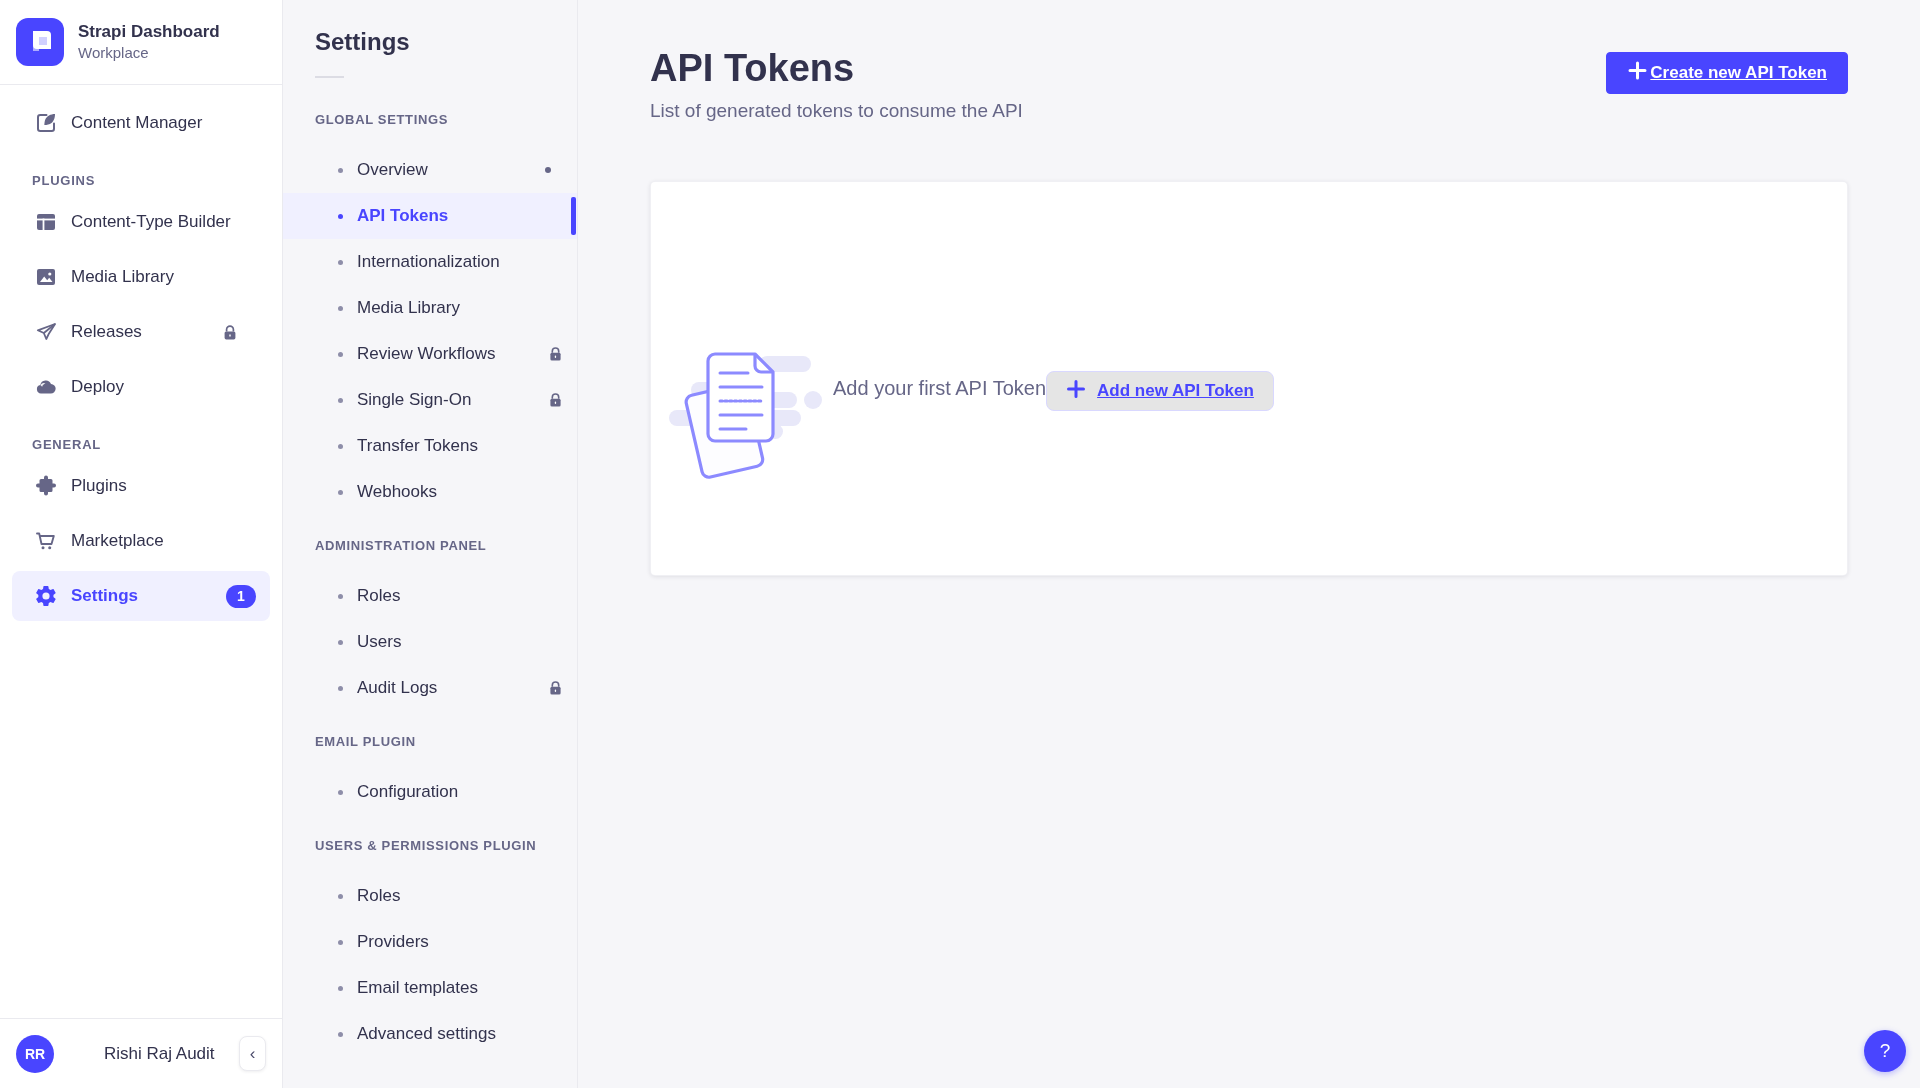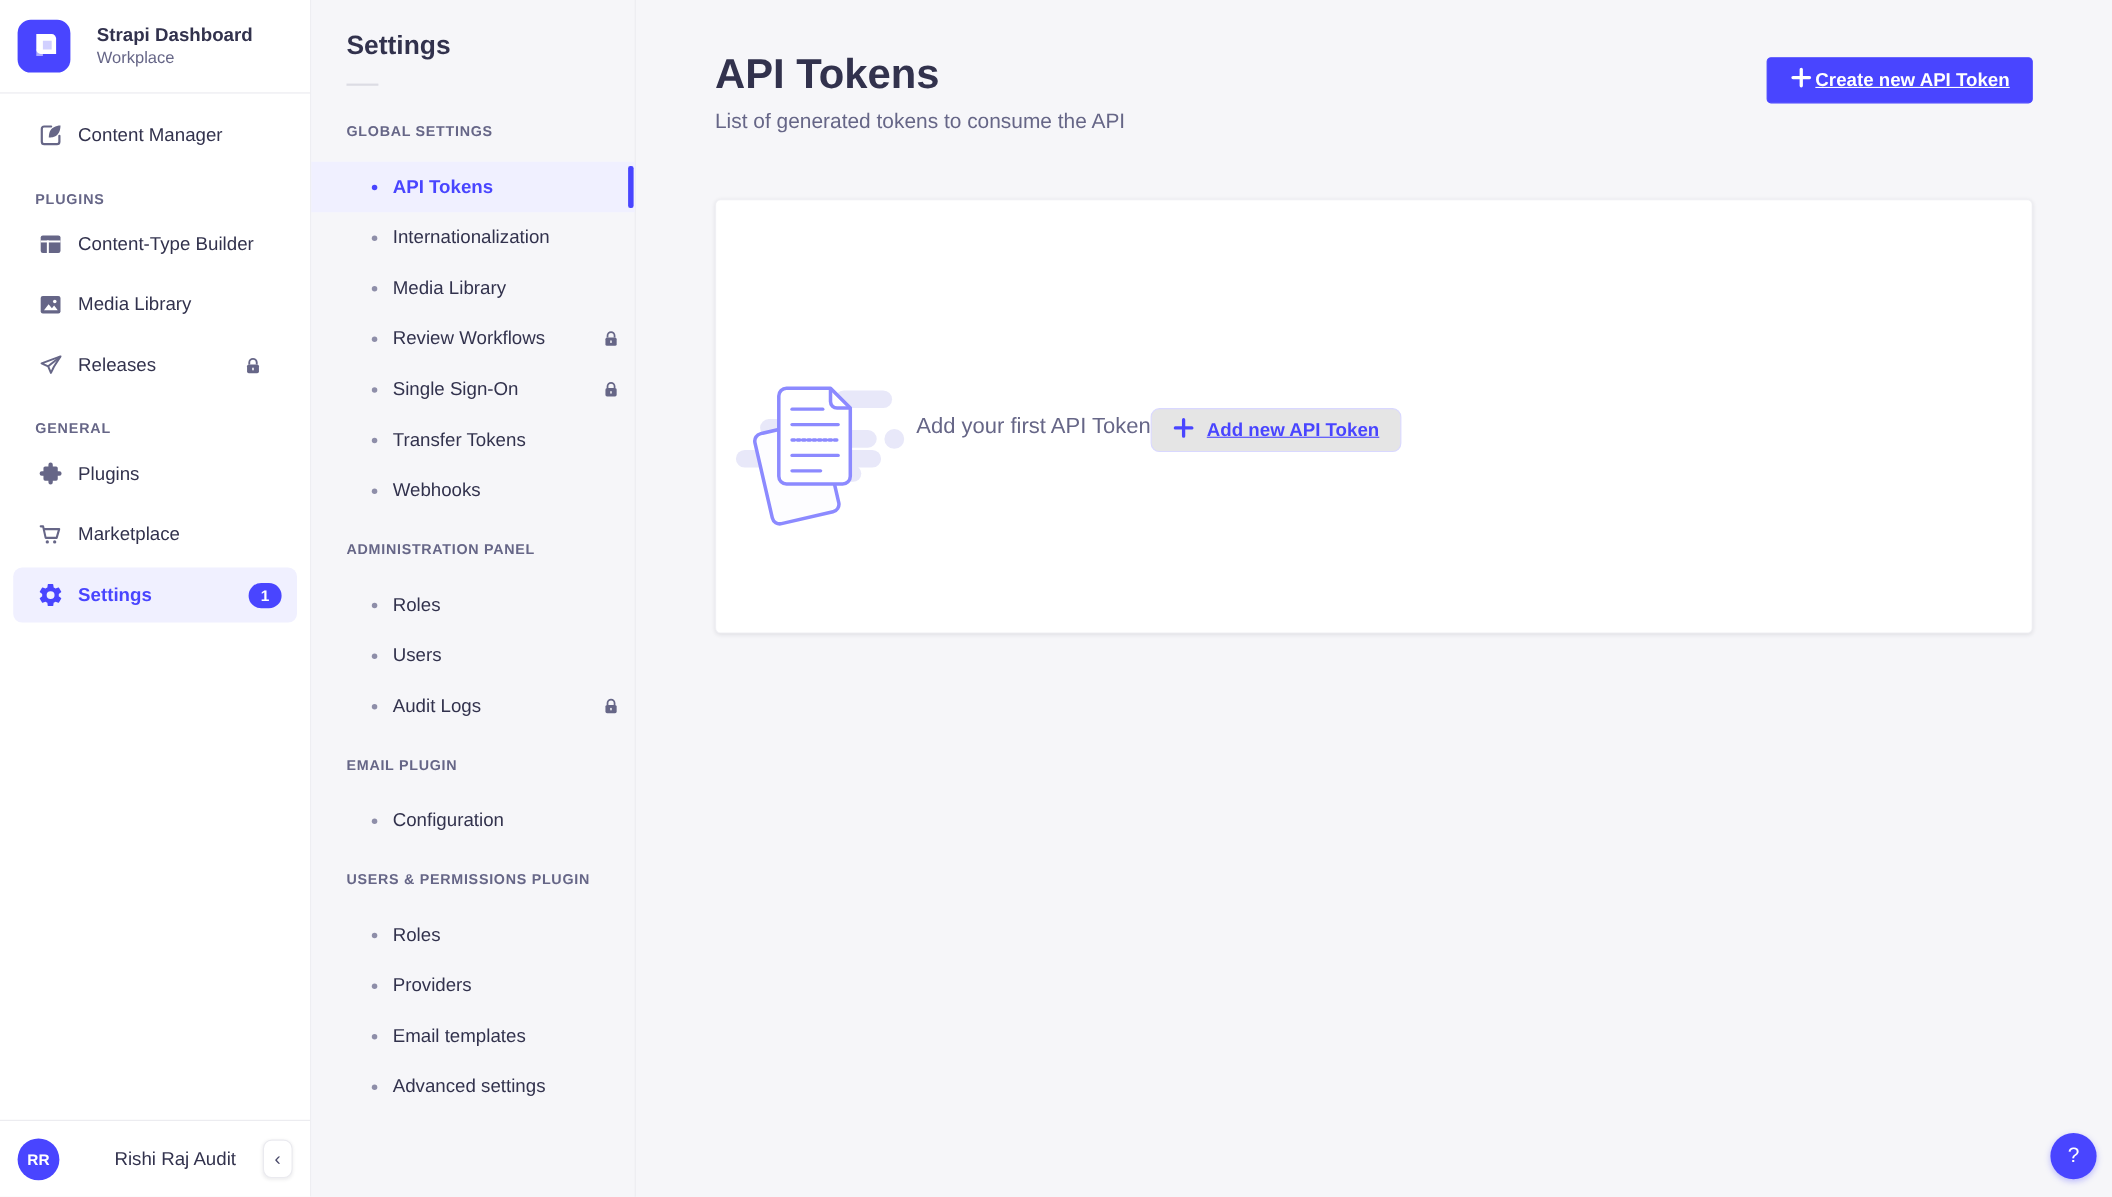--- a/index.html
+++ b/index.html
@@ -4,21 +4,21 @@
 <style>
   * { margin:0; padding:0; box-sizing:border-box; }
   html,body { width:1920px; height:1088px; overflow:hidden; }
   body { font-family:"Liberation Sans", sans-serif; background:#f6f6f9; color:#32324d; }
 
   .app { display:flex; width:1920px; height:1088px; }
 
   
   .sidebar { width:283px; min-width:283px; background:#ffffff; border-right:1px solid #eaeaef;
              display:flex; flex-direction:column; position:relative; }
-  .brand { display:flex; align-items:center; gap:24px; padding:18px 16px; }
+  .brand { display:flex; align-items:center; gap:14px; padding:18px 16px; }
   .brand-logo { width:48px; height:48px; border-radius:12px; background:#4945ff; flex:0 0 auto;
                 display:flex; align-items:center; justify-content:center; }
   .brand-title { font-size:17px; font-weight:bold; color:#32324d; line-height:1.25; }
   .brand-sub { font-size:15px; color:#666687; line-height:1.25; margin-top:2px; }
   .hdivider { height:1px; background:#eaeaef; }
 
   .nav { padding-top:13px; }
   .nav-row { height:50px; margin:0 12px 5px; border-radius:8px; display:flex; align-items:center;
              padding-left:22px; font-size:17px; color:#32324d; position:relative; cursor:pointer; }
   .nav-row .nicon { width:24px; height:24px; margin-right:13px; flex:0 0 auto;
@@ -152,20 +152,29 @@
         <span>Releases</span>
         <span class="nav-lock">
           <svg width="16" height="17" viewBox="0 0 16 17" fill="none">
             <path d="M4.6 7.4V5.6a3.4 3.4 0 0 1 6.8 0v1.8" stroke="#666687" stroke-width="1.7"></path>
             <rect x="2.6" y="7.4" width="10.8" height="8" rx="1.6" fill="#666687"></rect>
             <rect x="7.3" y="10.2" width="1.4" height="2.6" rx="0.7" fill="#ffffff"></rect>
           </svg>
         </span>
       </div>
 
+      <div class="nav-row">
+        <span class="nicon">
+          <svg width="24" height="24" viewBox="0 0 24 24">
+            <path d="M7 18.5a4.3 4.3 0 0 1-.7-8.5A5.6 5.6 0 0 1 17 8.9a4.4 4.4 0 0 1-.3 9.6H7z" fill="#666687"></path>
+            <path d="M6.5 10.2c1.2-2.2 3.4-2.6 5-1.6-1.8.5-2.9 1.6-3.3 3.2z" fill="#ffffff" opacity="0.9"></path>
+          </svg>
+        </span>
+        <span>Deploy</span>
+      </div>
 
       <div class="nav-section">GENERAL</div>
 
       <div class="nav-row">
         <span class="nicon">
           <svg width="24" height="24" viewBox="0 0 24 24">
             <path d="M10 3.5a2 2 0 0 1 4 0V5h3a1.5 1.5 0 0 1 1.5 1.5v3h1.5a2 2 0 0 1 0 4H18.5v3A1.5 1.5 0 0 1 17 18h-3v1.5a2 2 0 0 1-4 0V18H7a1.5 1.5 0 0 1-1.5-1.5v-3H4a2 2 0 0 1 0-4h1.5v-3A1.5 1.5 0 0 1 7 5h3V3.5z" fill="#666687"></path>
           </svg>
         </span>
         <span>Plugins</span>
@@ -204,20 +213,25 @@
       </div>
     </div>
   </aside>
 
   <aside class="subnav">
     <div class="subnav-title">Settings</div>
     <div class="subnav-hr"></div>
 
     <div class="subnav-label first">GLOBAL SETTINGS</div>
 
+    <div class="subnav-item">
+      <span class="bullet"></span>
+      <span>Overview</span>
+      <span class="notif-dot"></span>
+    </div>
     <div class="subnav-item active">
       <span class="bullet"></span>
       <span>API Tokens</span>
       <span class="active-bar"></span>
     </div>
     <div class="subnav-item">
       <span class="bullet"></span>
       <span>Internationalization</span>
     </div>
     <div class="subnav-item">

